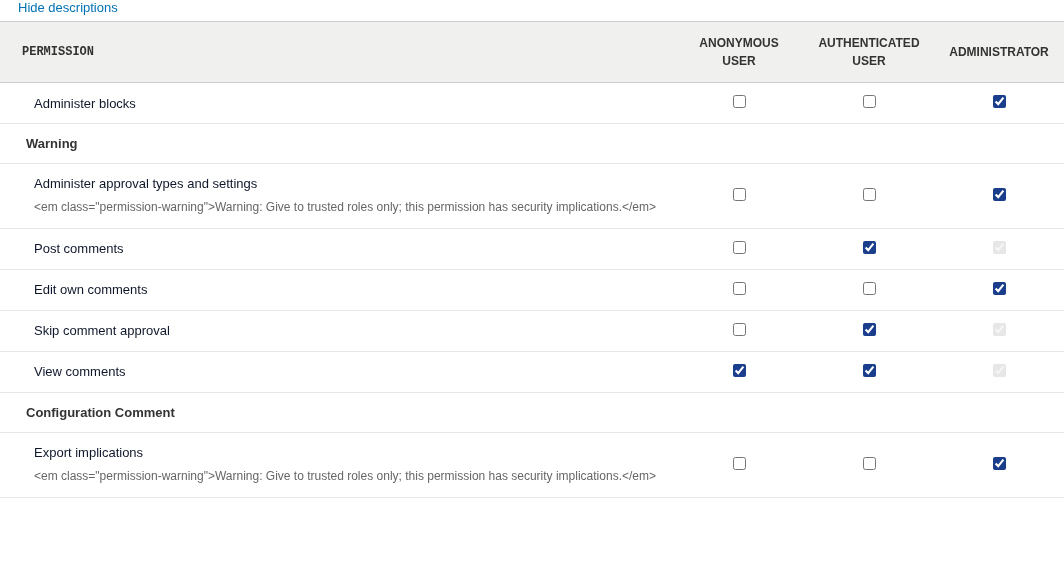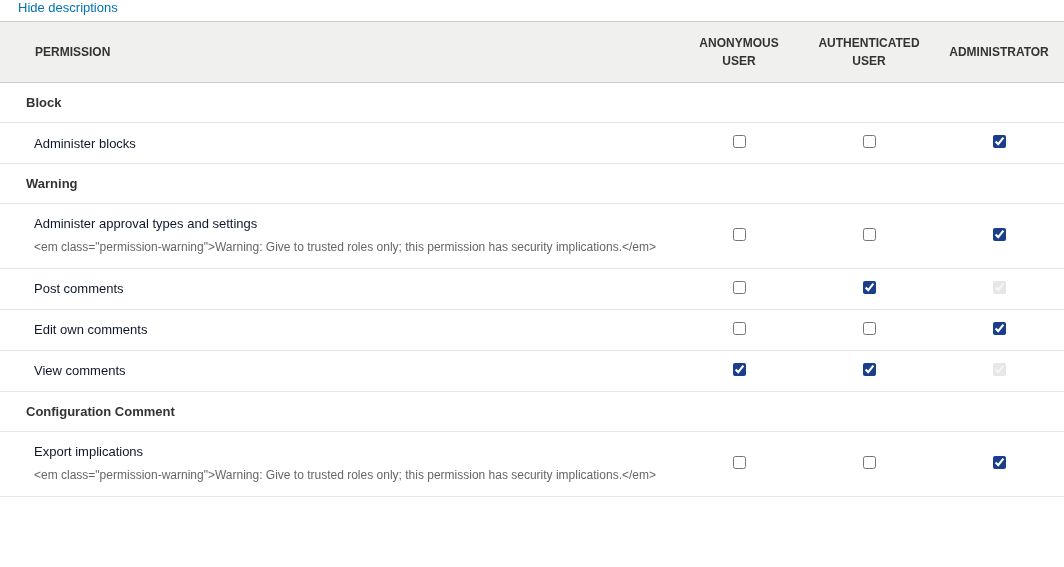--- a/index.html
+++ b/index.html
@@ -32,21 +32,22 @@
       font-size: 12px;
       padding: 12px 10px;
       color: #333;
       vertical-align: middle;
     }
     thead th.role {
       text-align: center;
       line-height: 1.5;
     }
     thead th:first-child {
-      padding-left: 35px;
+      padding-left: 22px;
+      font-family: Liberation Mono, monospace;
     }
     tbody tr {
       border-bottom: 1px solid #e6e6e6;
     }
     tbody td {
       padding: 12px 10px;
       vertical-align: middle;
     }
     td.permission-cell {
       padding-left: 34px;
@@ -96,23 +97,20 @@
   <thead>
     <tr>
       <th>PERMISSION</th>
       <th class="role">ANONYMOUS USER</th>
       <th class="role">AUTHENTICATED USER</th>
       <th class="role">ADMINISTRATOR</th>
     </tr>
   </thead>
   <tbody id="perm-body">
       <tr>
-        <td class="group-cell" colspan="4">Block</td>
-      </tr>
-      <tr>
         <td class="permission-cell">
           <div class="perm-label">Administer blocks</div>
         </td>
         <td class="check-cell"><input type="checkbox" style=""></td>
         <td class="check-cell"><input type="checkbox" style=""></td>
         <td class="check-cell"><input type="checkbox" checked="" style=""></td>
       </tr>
       <tr>
         <td class="group-cell" colspan="4">Warning</td>
       </tr>
@@ -136,20 +134,28 @@
       <tr>
         <td class="permission-cell">
           <div class="perm-label">Edit own comments</div>
         </td>
         <td class="check-cell"><input type="checkbox" style=""></td>
         <td class="check-cell"><input type="checkbox" style=""></td>
         <td class="check-cell"><input type="checkbox" checked="" style=""></td>
       </tr>
       <tr>
         <td class="permission-cell">
+          <div class="perm-label">Skip comment approval</div>
+        </td>
+        <td class="check-cell"><input type="checkbox" style=""></td>
+        <td class="check-cell"><input type="checkbox" checked="" style=""></td>
+        <td class="check-cell"><input type="checkbox" disabled="" checked="" style=""></td>
+      </tr>
+      <tr>
+        <td class="permission-cell">
           <div class="perm-label">View comments</div>
         </td>
         <td class="check-cell"><input type="checkbox" checked="" style=""></td>
         <td class="check-cell"><input type="checkbox" checked="" style=""></td>
         <td class="check-cell"><input type="checkbox" disabled="" checked="" style=""></td>
       </tr>
       <tr>
         <td class="group-cell" colspan="4">Configuration Comment</td>
       </tr>
       <tr>

